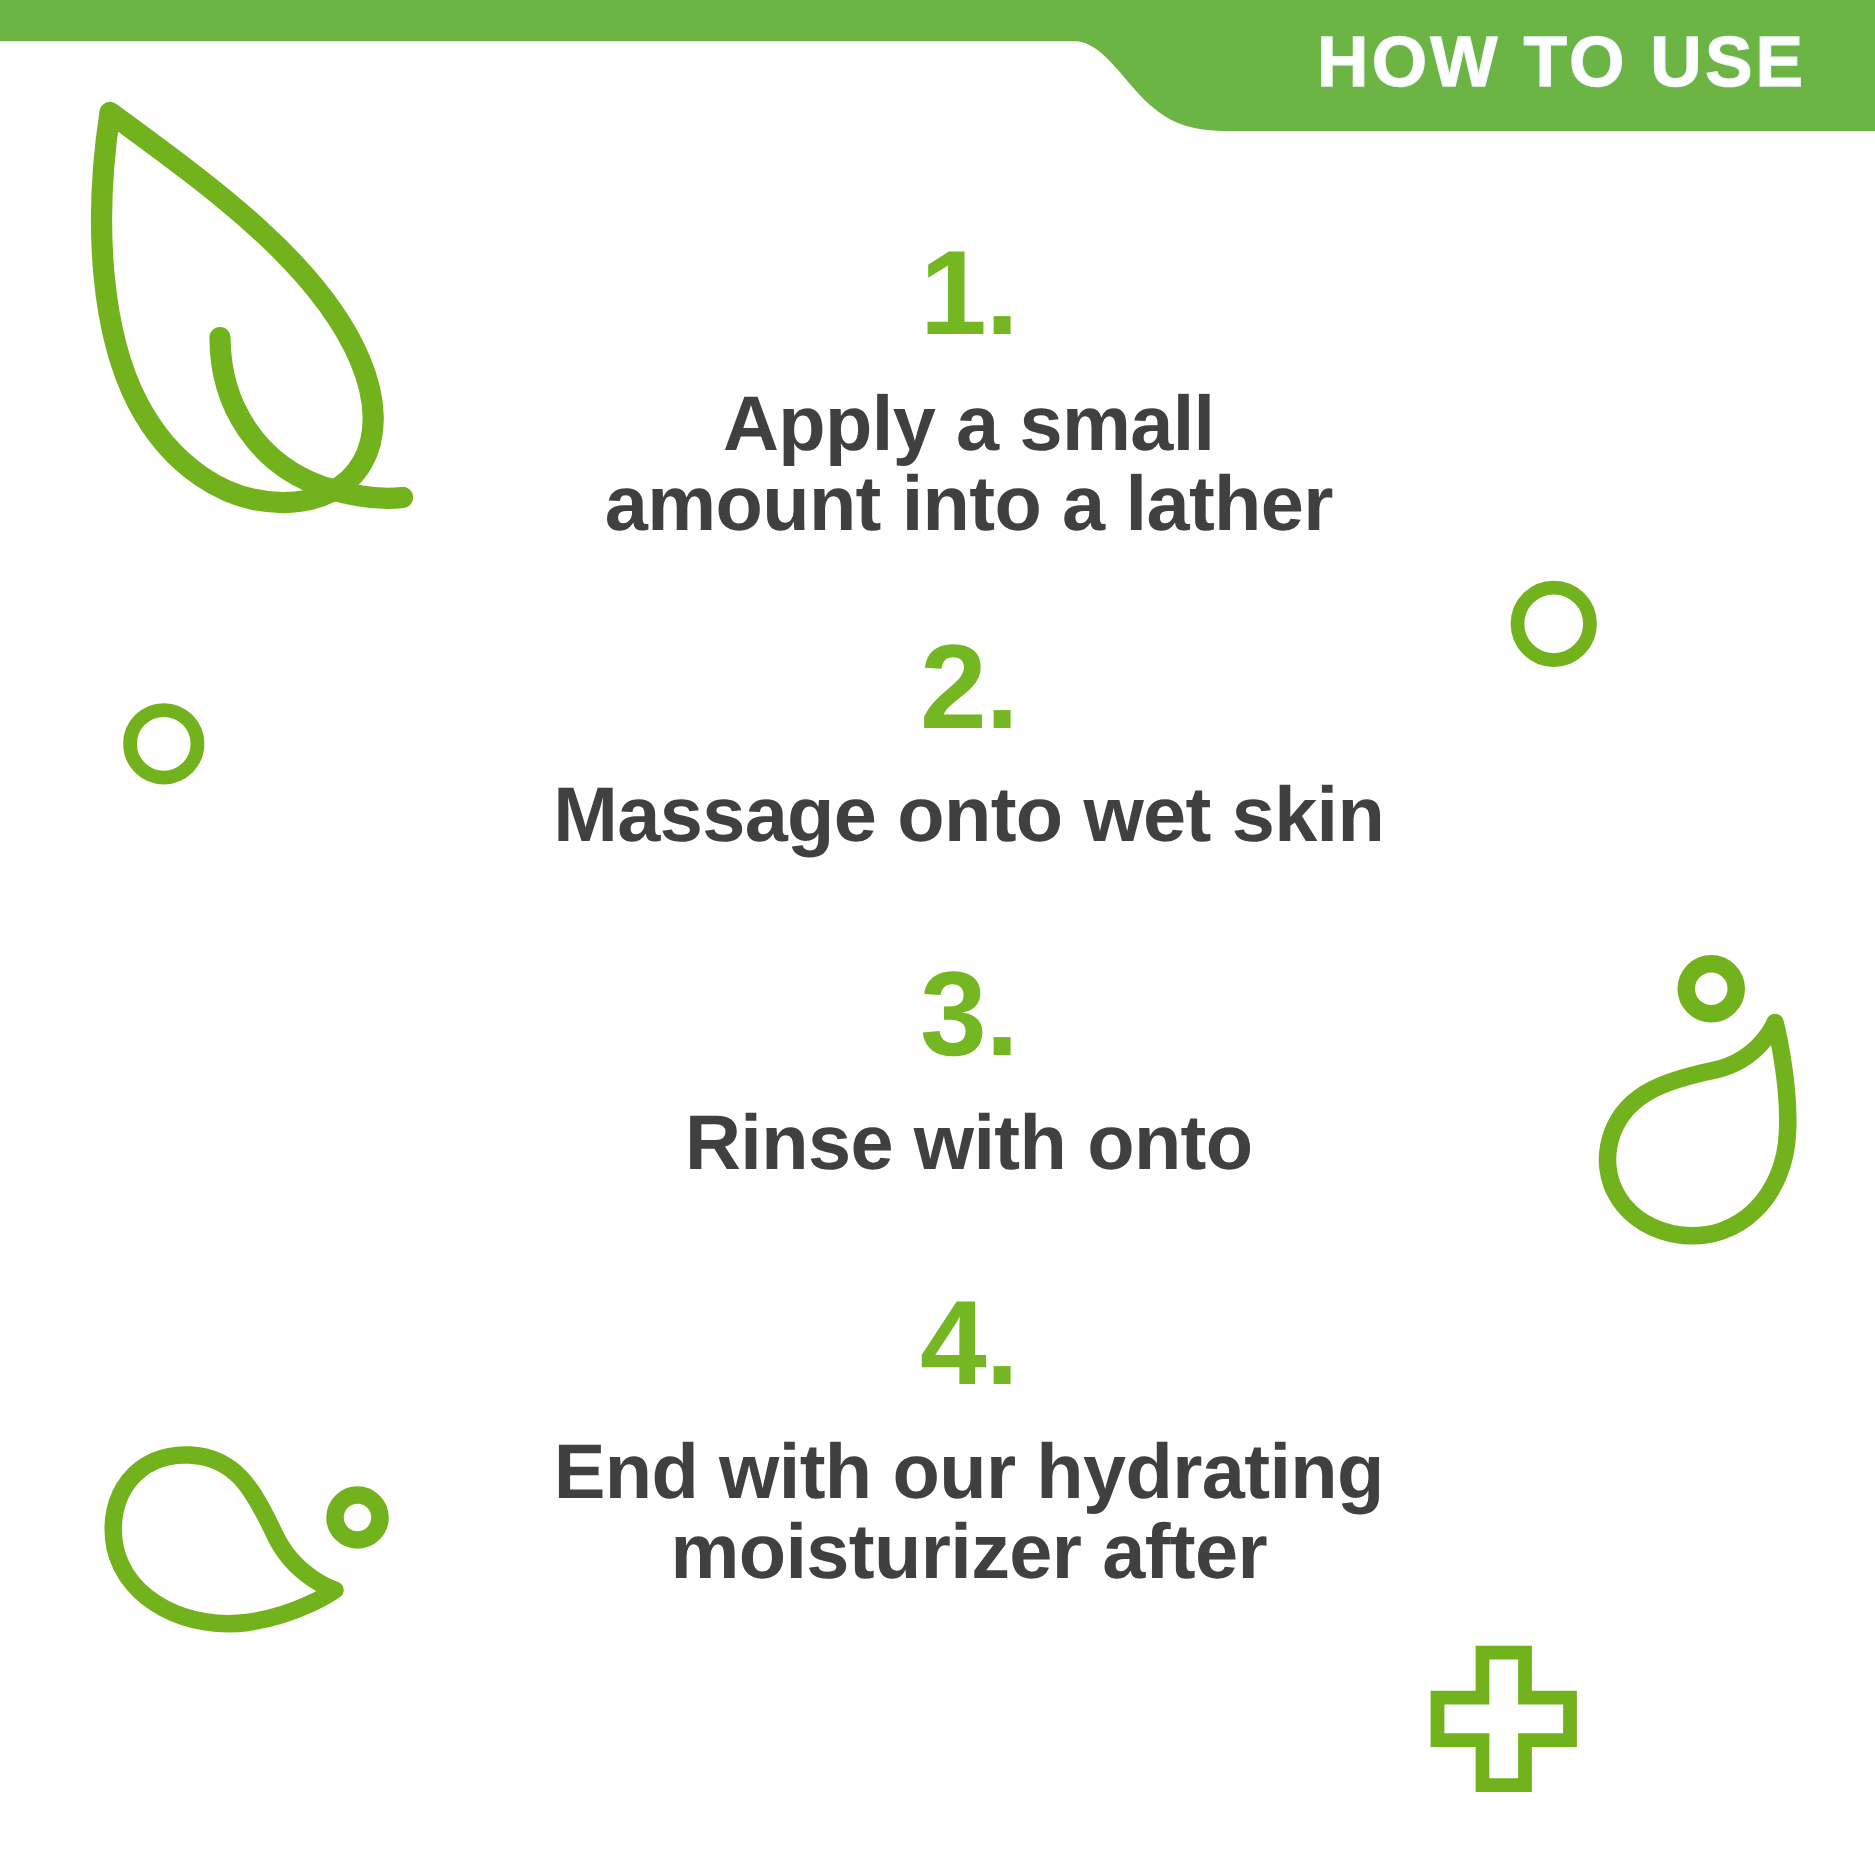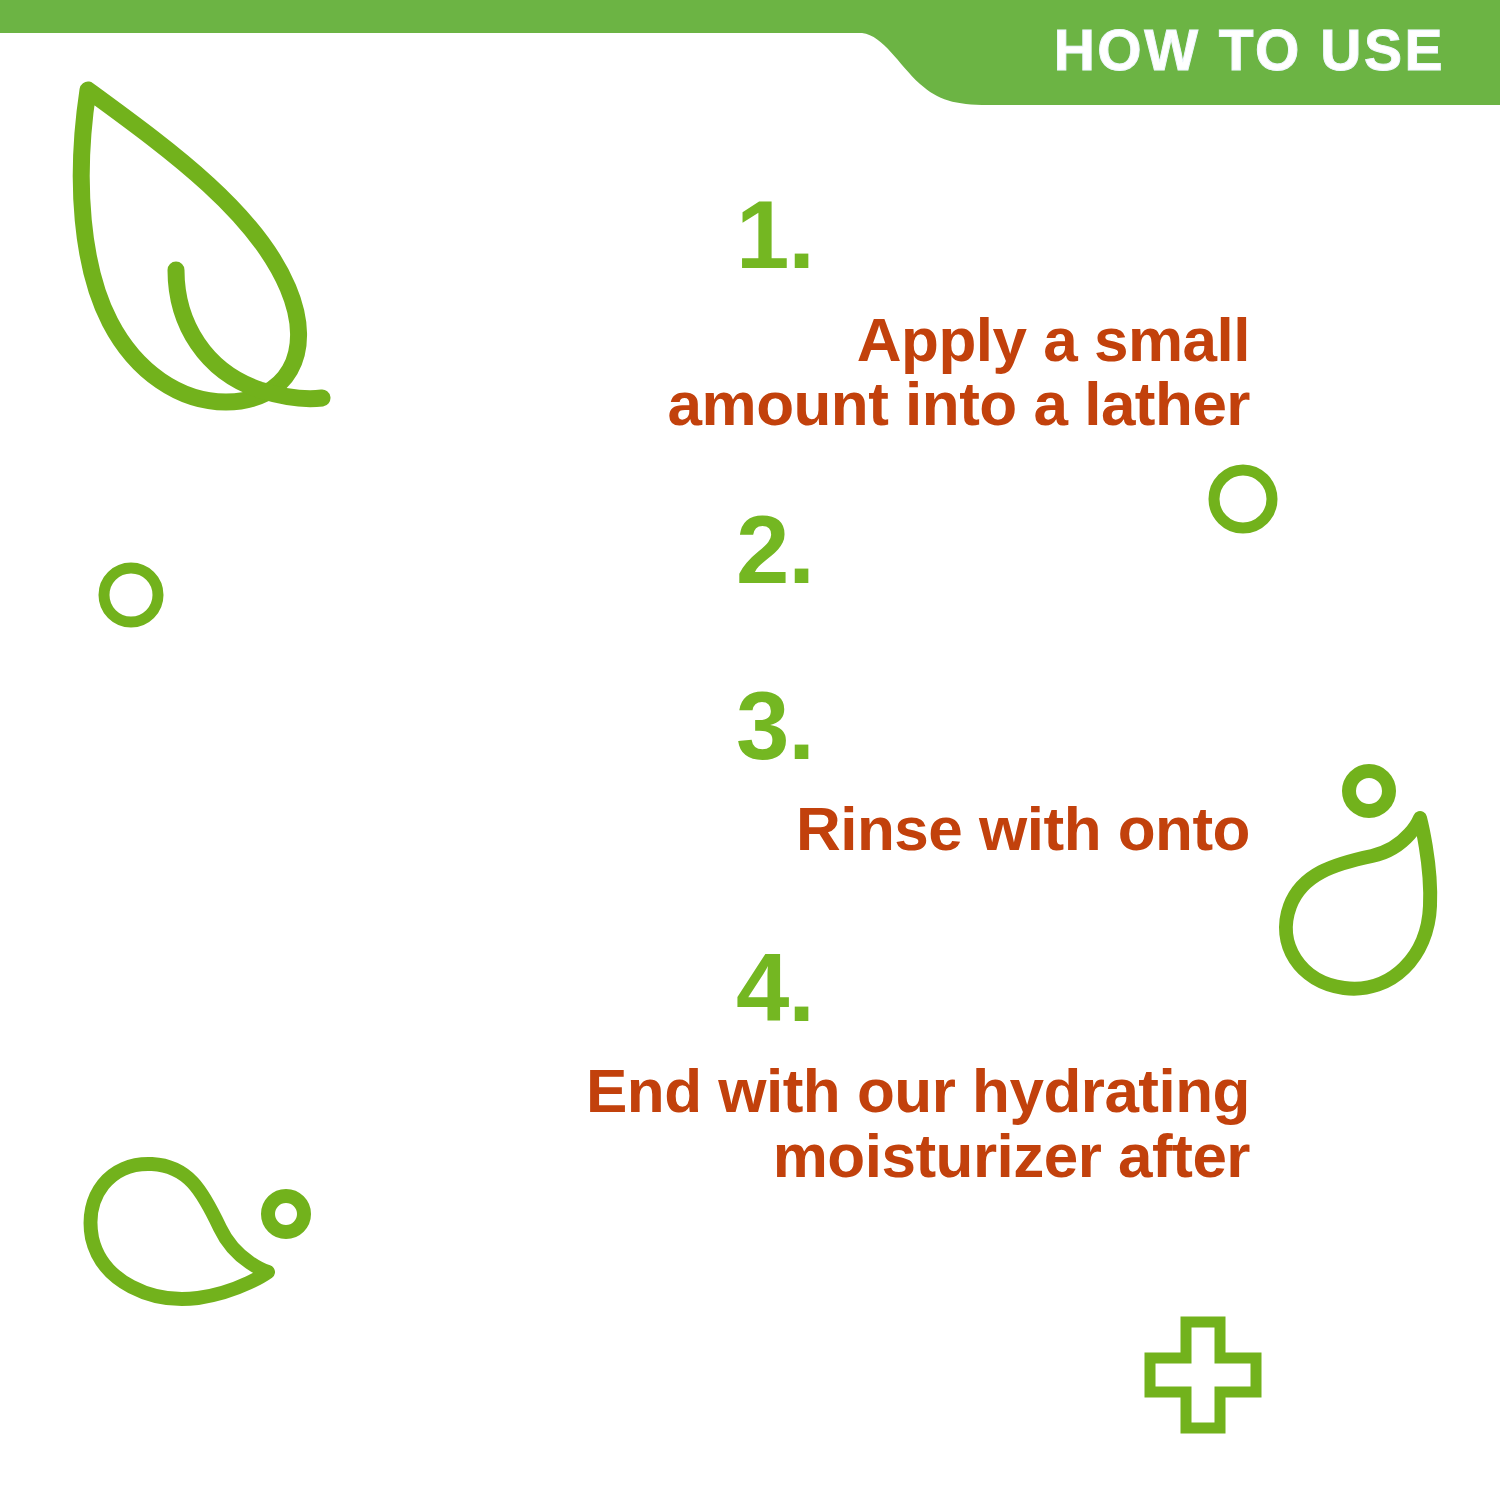--- a/index.html
+++ b/index.html
@@ -50,26 +50,25 @@
     font-family:"Liberation Sans", sans-serif;
     font-weight:bold;
     color:#74B722;
     font-size:96px;
     line-height:1.02;
     letter-spacing:-1px;
   }
   .step-text {
     font-family:"Liberation Sans", sans-serif;
     font-weight:bold;
-    color:#c2410c;
+    color:#404040;
     font-size:62px;
     line-height:1.04;
     letter-spacing:-0.5px;
     white-space:pre-line;
-    text-align:right;
   }
 
   .step-1 { margin-top:56px; }
   .step-1 .step-text { margin-top:24px; }
   .step-2 { margin-top:64px; }
   .step-2 .step-text { margin-top:22px; }
   .step-3 { margin-top:78px; }
   .step-3 .step-text { margin-top:22px; }
   .step-4 { margin-top:78px; }
   .step-4 .step-text { margin-top:22px; }
@@ -103,20 +102,21 @@
   <div class="steps">
 
     <div class="step step-1">
       <div class="step-num">1.</div>
       <div class="step-text">Apply a small
 amount into a lather</div>
     </div>
 
     <div class="step step-2">
       <div class="step-num">2.</div>
+      <div class="step-text">Massage onto wet skin</div>
     </div>
 
     <div class="step step-3">
       <div class="step-num">3.</div>
       <div class="step-text">Rinse with onto</div>
     </div>
 
     <div class="step step-4">
       <div class="step-num">4.</div>
       <div class="step-text">End with our hydrating

